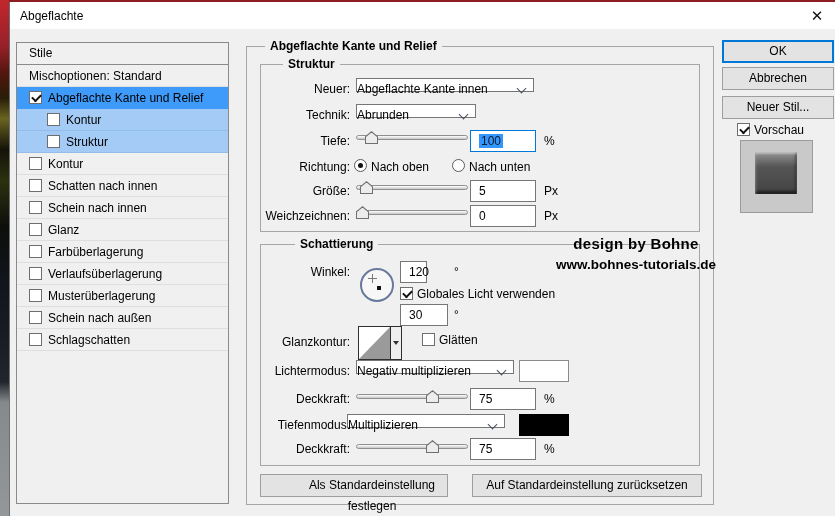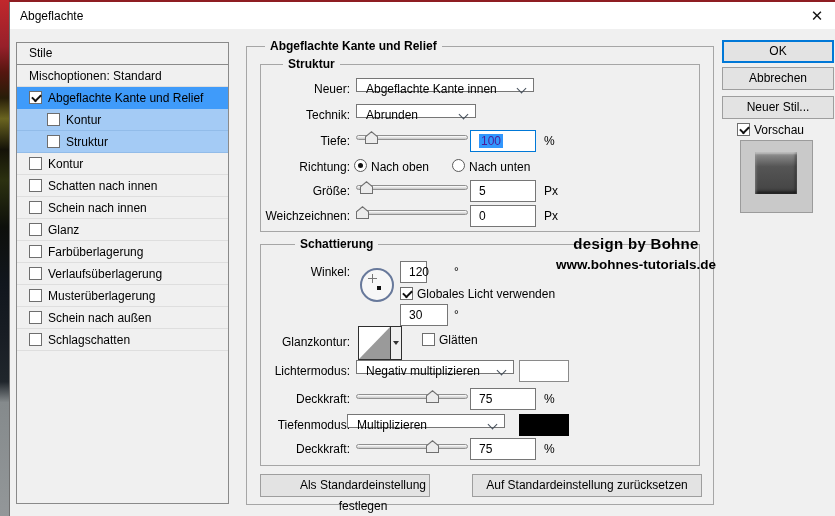--- a/index.html
+++ b/index.html
@@ -34,27 +34,27 @@
     border-left:2px solid #111; border-bottom:2px solid #111; transform:rotate(-45deg); }
   .cb-abs { position:absolute; }
 
   
   .grp { position:absolute; border:1px solid #a6a6a6; }
   .grp-legend { position:absolute; top:-8px; background:#f0f0f0; padding:0 5px; font-weight:bold;
                 font-size:12px; white-space:nowrap; }
 
   .lbl { position:absolute; text-align:right; height:15px; line-height:15px; }
   .dd { position:absolute; height:14px; background:#fff; border:1px solid #767676; line-height:20px;
-        padding-left:9px; }
+        }
   .chev { position:absolute; right:8px; top:6px; width:7px; height:7px;
           border-right:1.5px solid #46505c; border-bottom:1.5px solid #46505c; transform:rotate(45deg); }
   .numbox { position:absolute; height:22px; background:#fff; border:1px solid #767676;
             line-height:20px; padding-left:8px; }
   .numbox.focused { border-color:#0078d7; }
-  .sel-text { background:#3297fd; color:#4c1d95; padding:0 2px; }
+  .sel-text { background:#3297fd; color:#0f172a; padding:0 2px; }
   .unit { position:absolute; height:22px; line-height:22px; }
 
   .slider { position:absolute; width:112px; height:13px; }
   .slider .track { position:absolute; left:0; right:0; top:4px; height:5px;
     background:linear-gradient(#ffffff,#c6c6c6); border:1px solid #909090; border-radius:3px; }
   .slider .thumb { position:absolute; top:0; width:13px; height:13px; background:#6f6f6f;
     clip-path:polygon(50% 0,100% 42%,100% 100%,0 100%,0 42%); }
   .slider .thumb::after { content:""; position:absolute; left:1px; top:1.5px; right:1px; bottom:1px;
     clip-path:polygon(50% 0,100% 42%,100% 100%,0 100%,0 42%); background:#ececec; }
 
@@ -279,21 +279,21 @@
     <span class="lbl" style="left:80px; top:440px; width:260px;">Deckkraft:</span>
     <div class="slider" style="left:346px; top:438px;">
       <div class="track"></div>
       <div class="thumb" style="left:70px;"></div>
     </div>
     <div class="numbox" style="left:460px; top:436px; width:66px;">
       <span>75</span>
     </div>
     <span class="unit" style="left:534px; top:436px;">%</span>
 
-    <div class="btn" style="left:250px; top:472px; width:170px;padding-left:36px;">Als Standardeinstellung festlegen</div>
+    <div class="btn" style="left:250px; top:472px; width:188px;padding-left:36px;">Als Standardeinstellung festlegen</div>
     <div class="btn" style="left:462px; top:472px; width:230px;">Auf Standardeinstellung zurücksetzen</div>
 
     <div class="btn primary" style="left:712px; top:38px; width:112px;">OK</div>
     <div class="btn" style="left:712px; top:65px; width:112px;">Abbrechen</div>
     <div class="btn" style="left:712px; top:94px; width:112px;">Neuer Stil...</div>
     <span class="cb checked cb-abs" style="left:727px; top:121px;"></span>
     <span class="rlabel" style="left:744px; top:121px;">Vorschau</span>
     <div class="preview">
       <div class="cube"></div>
     </div>

